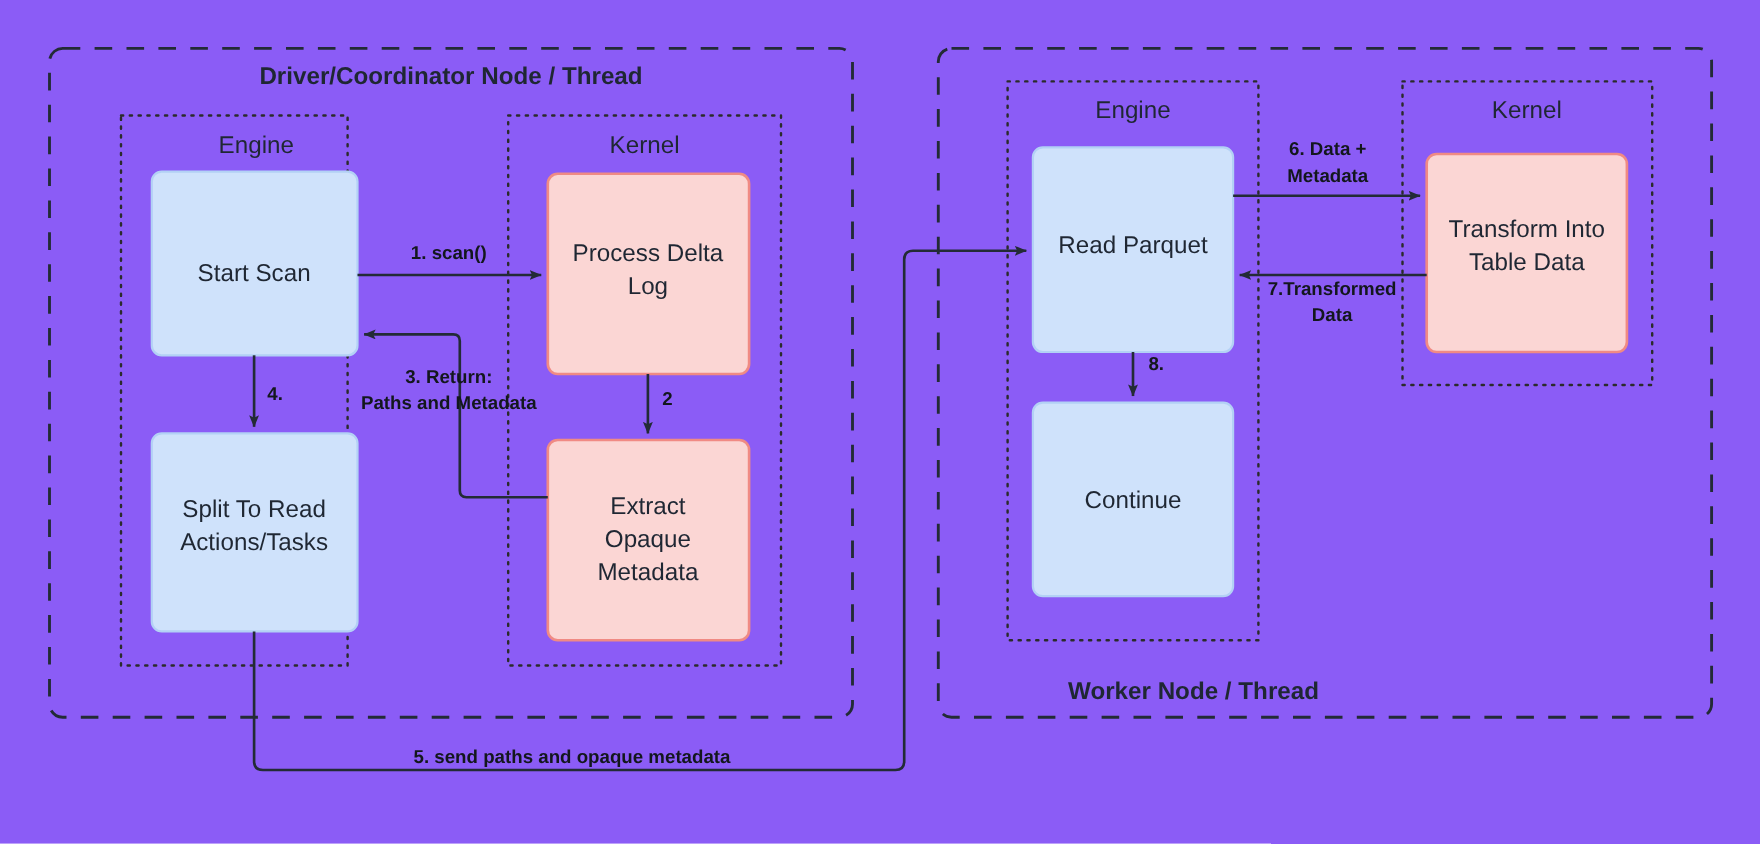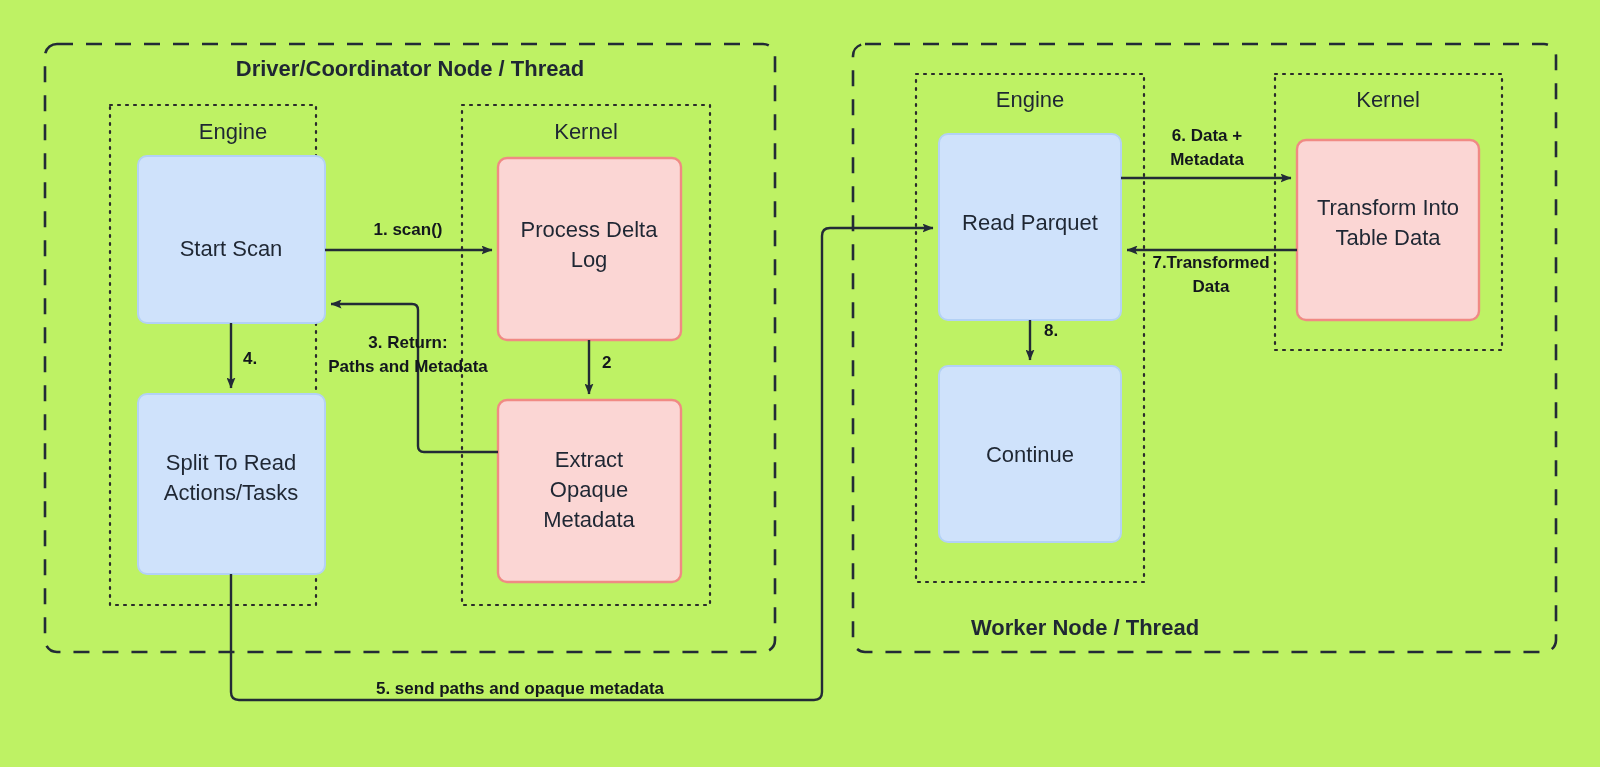--- a/index.html
+++ b/index.html
@@ -4,21 +4,21 @@
 <style>
   html, body {
     margin: 0;
     padding: 0;
     background: #ffffff;
   }
   #canvas {
     position: relative;
     width: 1600px;
     height: 767px;
-    background: #bef264;
+    background: #8b5cf6;
     font-family: "Liberation Sans", sans-serif;
     overflow: hidden;
   }
   #diagram-svg {
     position: absolute;
     left: 0;
     top: 0;
     width: 1600px;
     height: 767px;
   }

